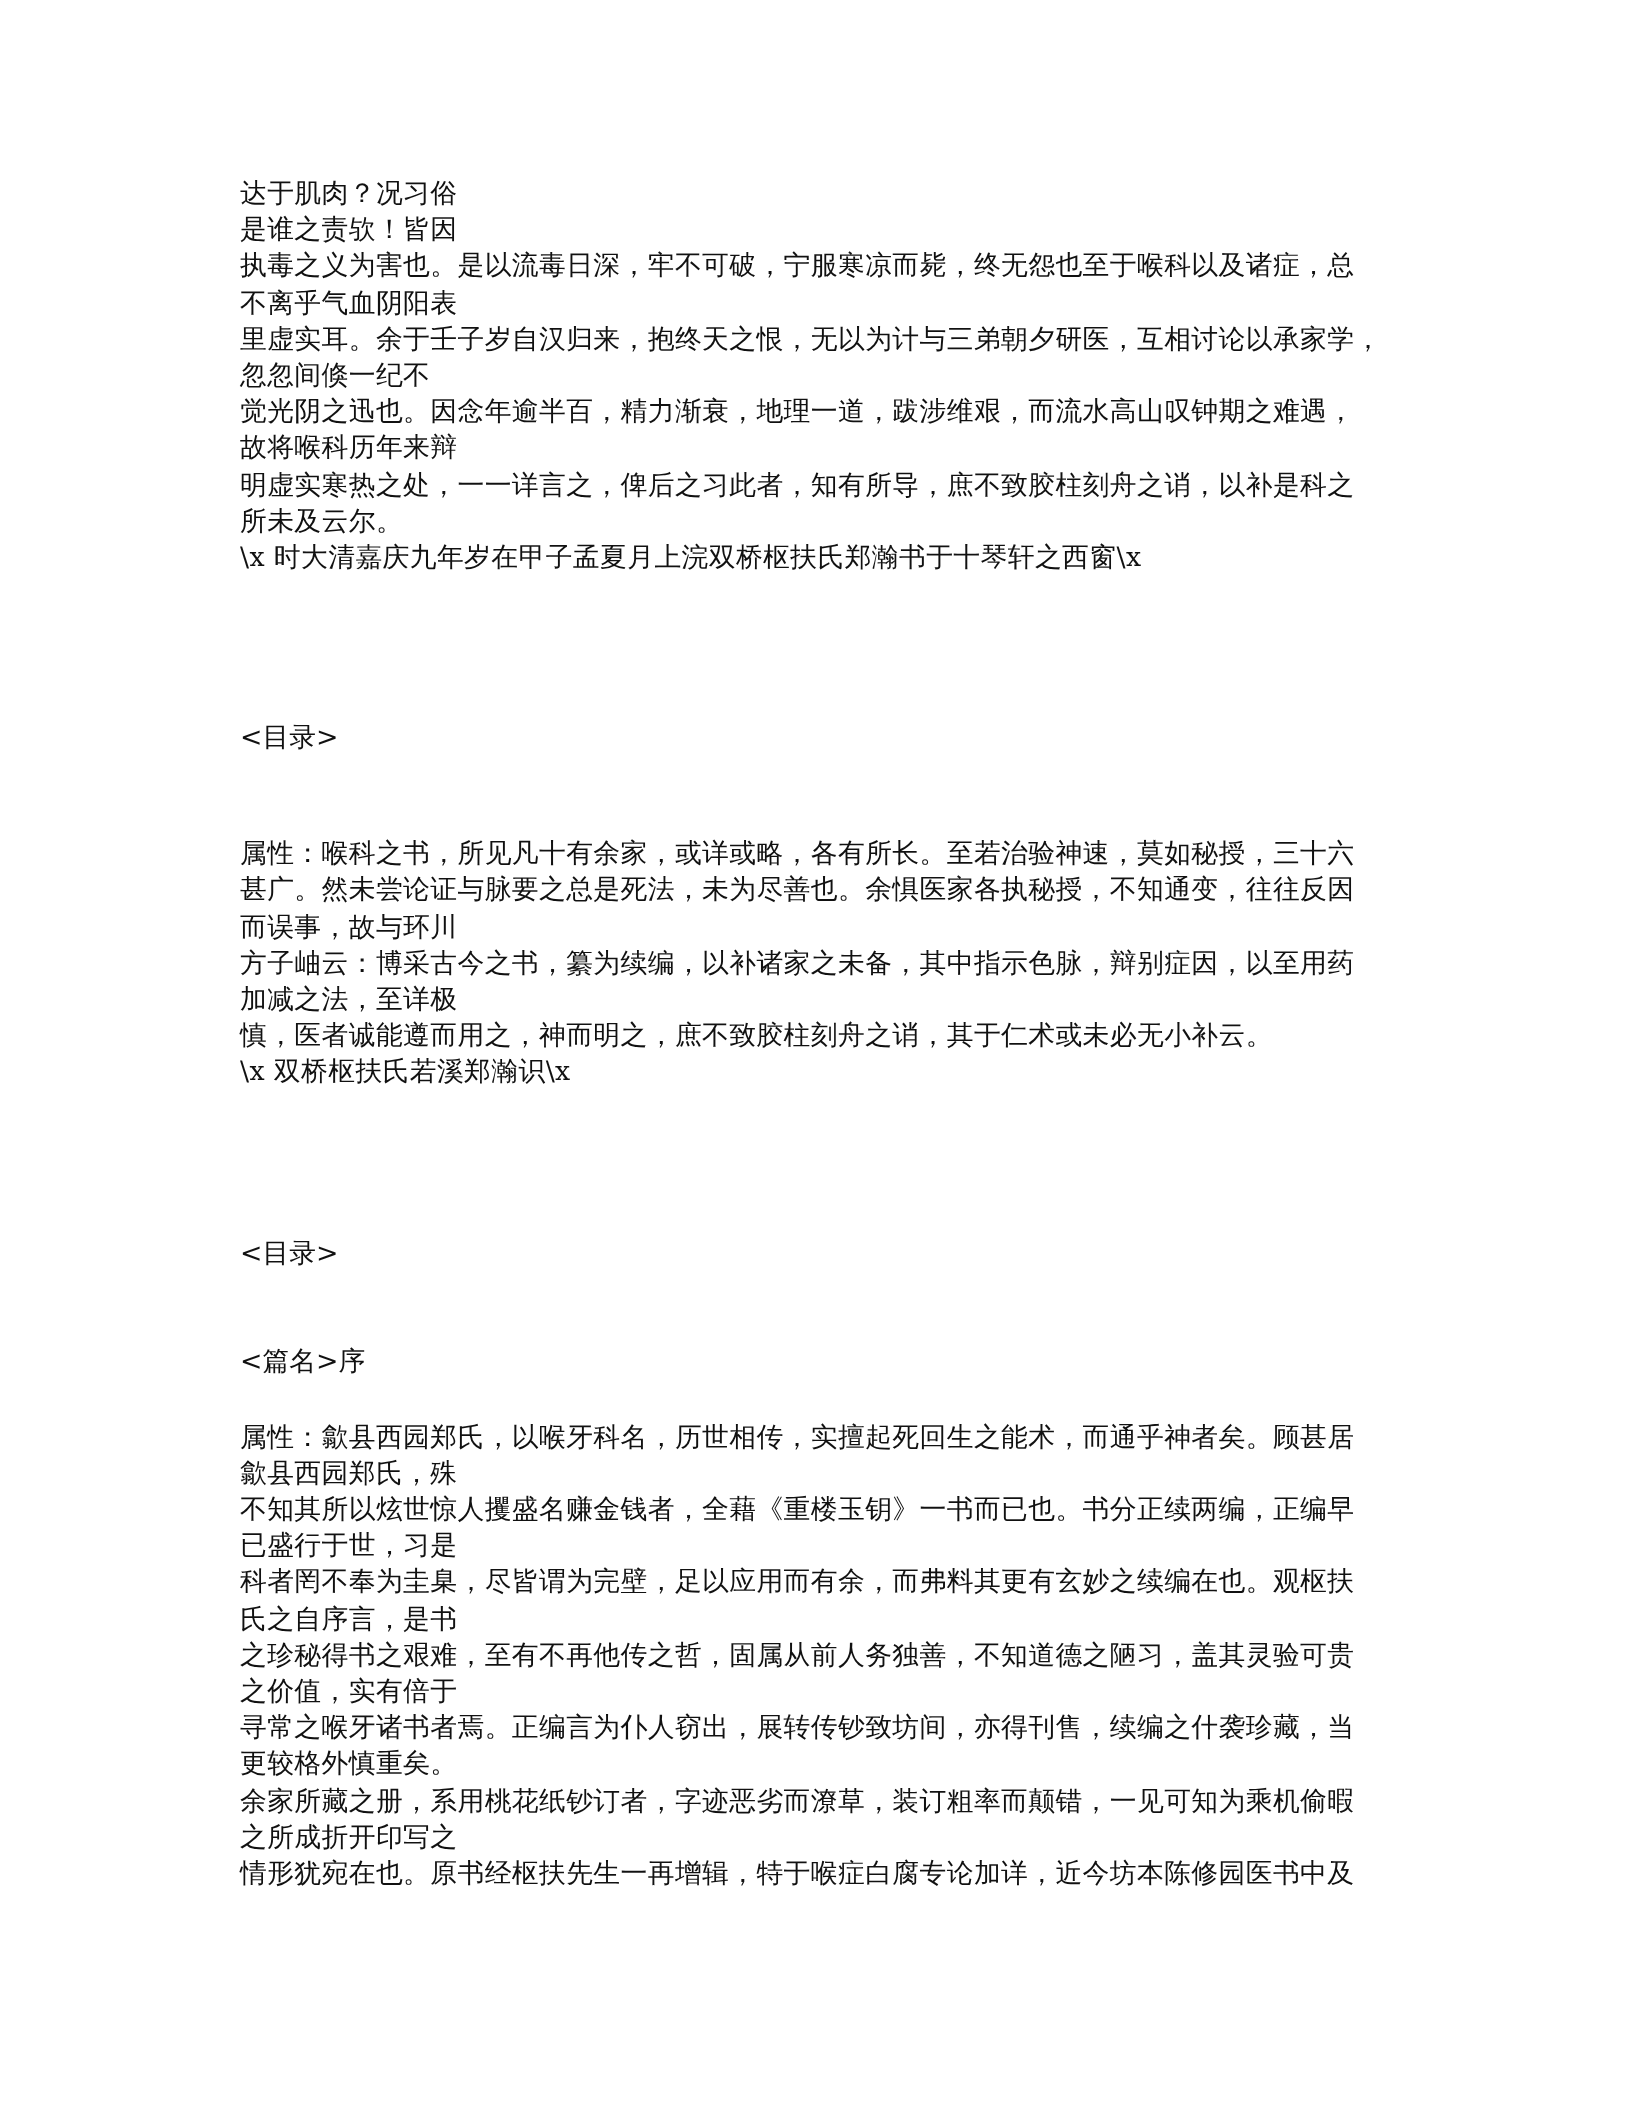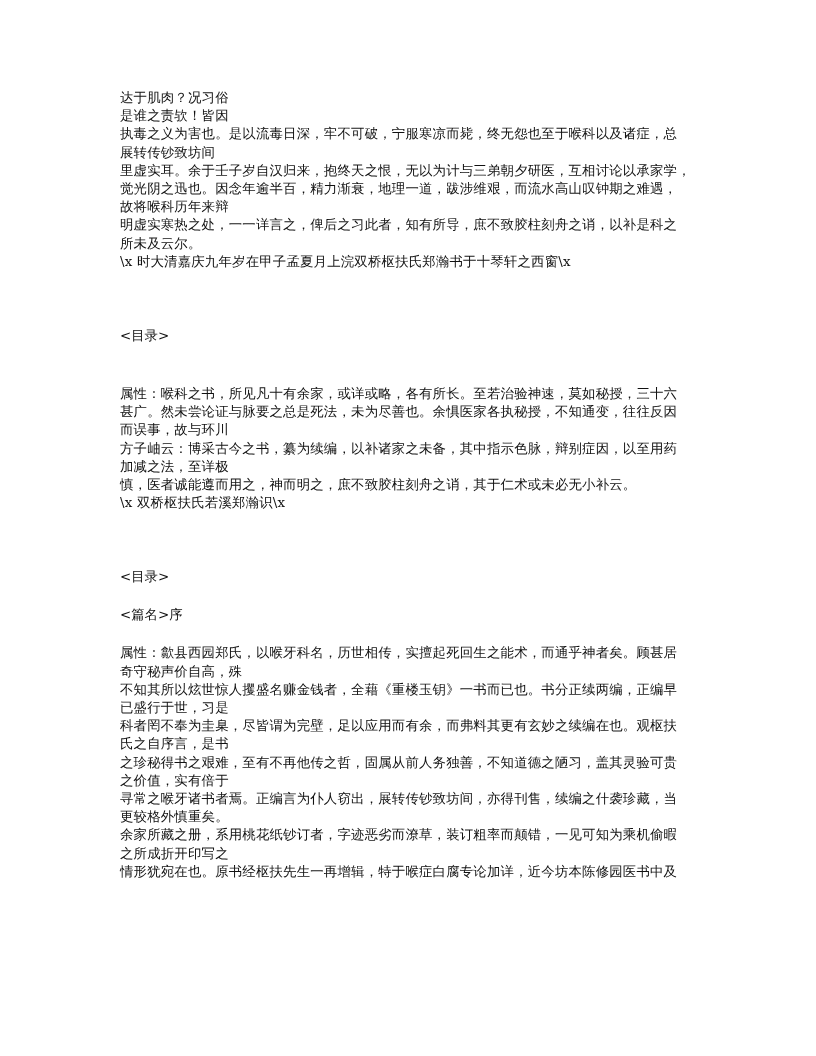--- a/index.html
+++ b/index.html
@@ -2,33 +2,34 @@
 <html><head>
 <meta charset="utf-8">
 <style>
   html, body { margin: 0; padding: 0; background: #ffffff; }
   body { width: 816px; height: 1056px; position: relative; overflow: hidden;
          font-family: "DejaVu Serif", "Liberation Serif", serif; color: #111; }
   .page { position: absolute; left: 120px; top: 89px; width: 580px; }
   .line { font-size: 13.4px; line-height: 18.2px; white-space: nowrap; letter-spacing: 0.2px; }
   .gap-large { height: 56px; }
   .gap-mid { height: 20px; }
-  .heading { font-size: 13.4px; line-height: 18px; }
+  .heading { font-size: 13.4px; line-height: 18px; margin-top: 16px; }
 </style>
 </head>
 <body>
 
 <div class="page">
 
   <div>
     <div class="line">达于肌肉？况习俗</div>
     <div class="line">是谁之责欤！皆因</div>
     <div class="line">执毒之义为害也。是以流毒日深，牢不可破，宁服寒凉而毙，终无怨也至于喉科以及诸症，总</div>
-    <div class="line">展转传钞致坊间</div>
+    <div class="line">不离乎气血阴阳表</div>
     <div class="line">里虚实耳。余于壬子岁自汉归来，抱终天之恨，无以为计与三弟朝夕研医，互相讨论以承家学，</div>
+    <div class="line">忽忽间倏一纪不</div>
     <div class="line">觉光阴之迅也。因念年逾半百，精力渐衰，地理一道，跋涉维艰，而流水高山叹钟期之难遇，</div>
     <div class="line">故将喉科历年来辩</div>
     <div class="line">明虚实寒热之处，一一详言之，俾后之习此者，知有所导，庶不致胶柱刻舟之诮，以补是科之</div>
     <div class="line">所未及云尔。</div>
     <div class="line">\x 时大清嘉庆九年岁在甲子孟夏月上浣双桥枢扶氏郑瀚书于十琴轩之西窗\x</div>
   </div>
 
   <div class="gap-large"></div>
 
   <div>
@@ -45,21 +46,21 @@
   </div>
 
   <div class="gap-large"></div>
 
   <div>
     <div class="heading">&lt;目录&gt;</div>
     <div class="gap-mid"></div>
     <div class="heading">&lt;篇名&gt;序</div>
     <div class="gap-mid"></div>
     <div class="line">属性：歙县西园郑氏，以喉牙科名，历世相传，实擅起死回生之能术，而通乎神者矣。顾甚居</div>
-    <div class="line">奇守秘声价自高，殊</div>
+    <div class="line">歙县西园郑氏，殊</div>
     <div class="line">不知其所以炫世惊人攫盛名赚金钱者，全藉《重楼玉钥》一书而已也。书分正续两编，正编早</div>
     <div class="line">已盛行于世，习是</div>
     <div class="line">科者罔不奉为圭臬，尽皆谓为完壁，足以应用而有余，而弗料其更有玄妙之续编在也。观枢扶</div>
     <div class="line">氏之自序言，是书</div>
     <div class="line">之珍秘得书之艰难，至有不再他传之哲，固属从前人务独善，不知道德之陋习，盖其灵验可贵</div>
     <div class="line">之价值，实有倍于</div>
     <div class="line">寻常之喉牙诸书者焉。正编言为仆人窃出，展转传钞致坊间，亦得刊售，续编之什袭珍藏，当</div>
     <div class="line">更较格外慎重矣。</div>
     <div class="line">余家所藏之册，系用桃花纸钞订者，字迹恶劣而潦草，装订粗率而颠错，一见可知为乘机偷暇</div>
     <div class="line">之所成折开印写之</div>

